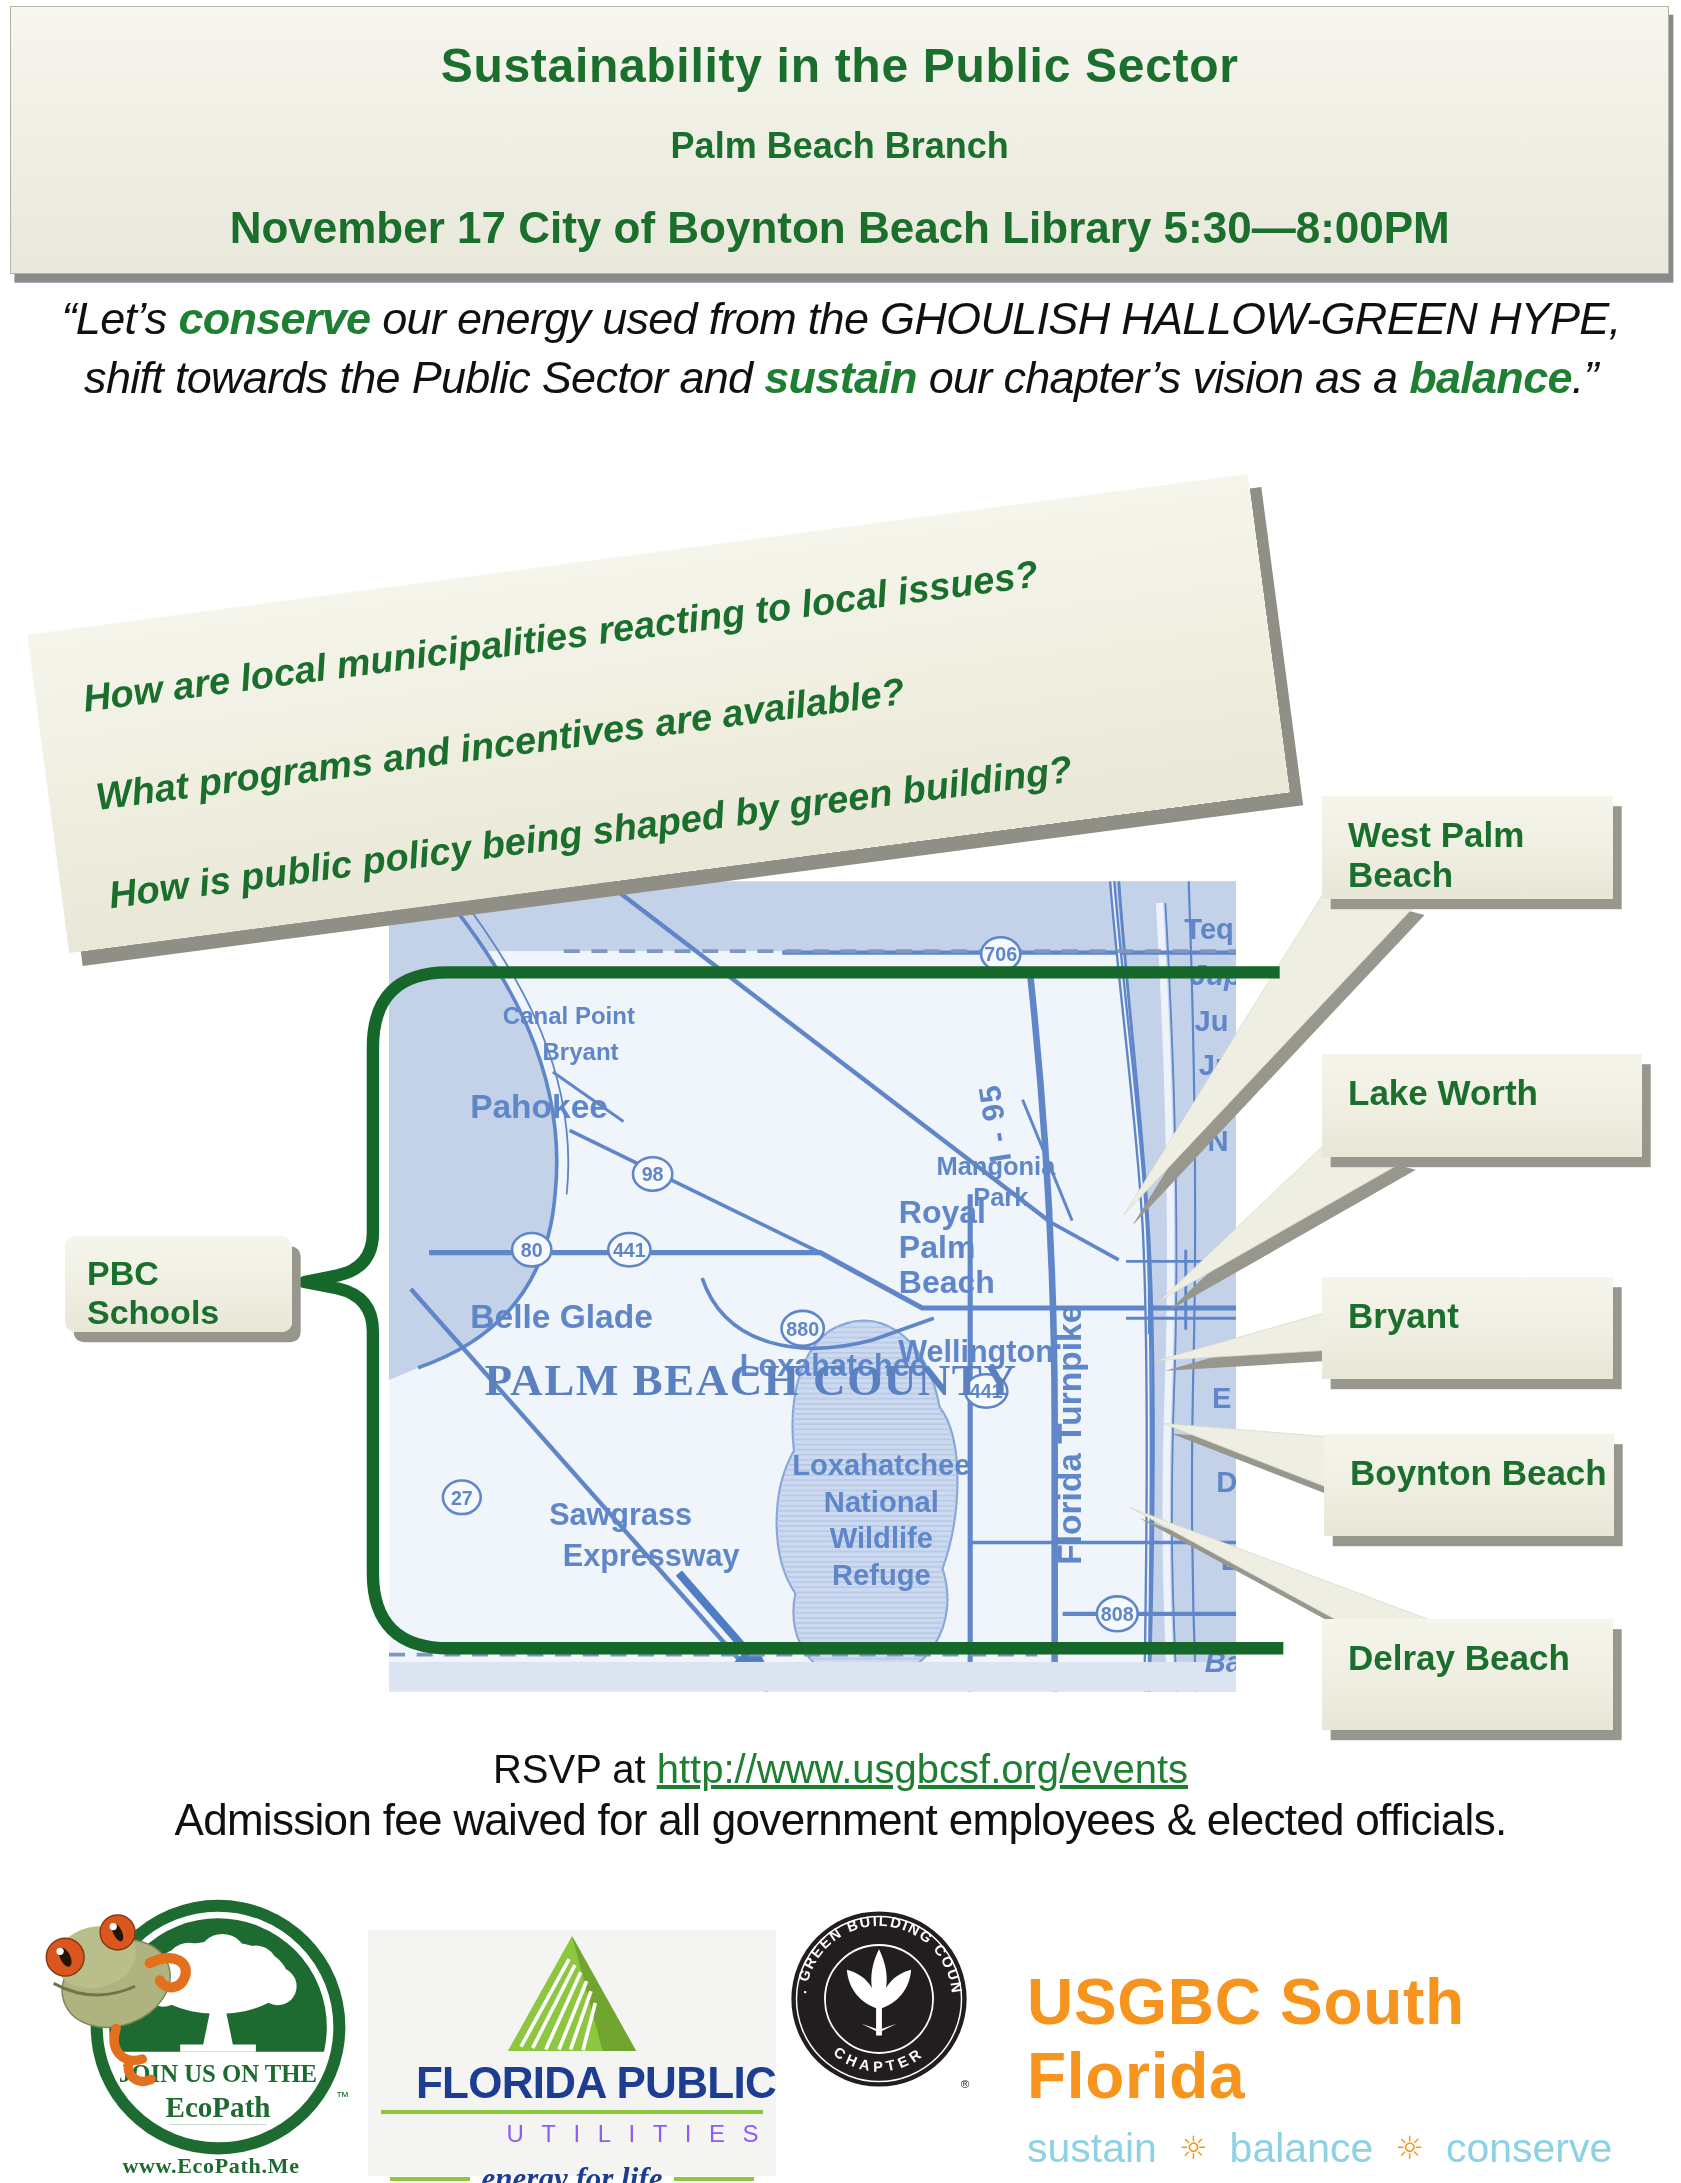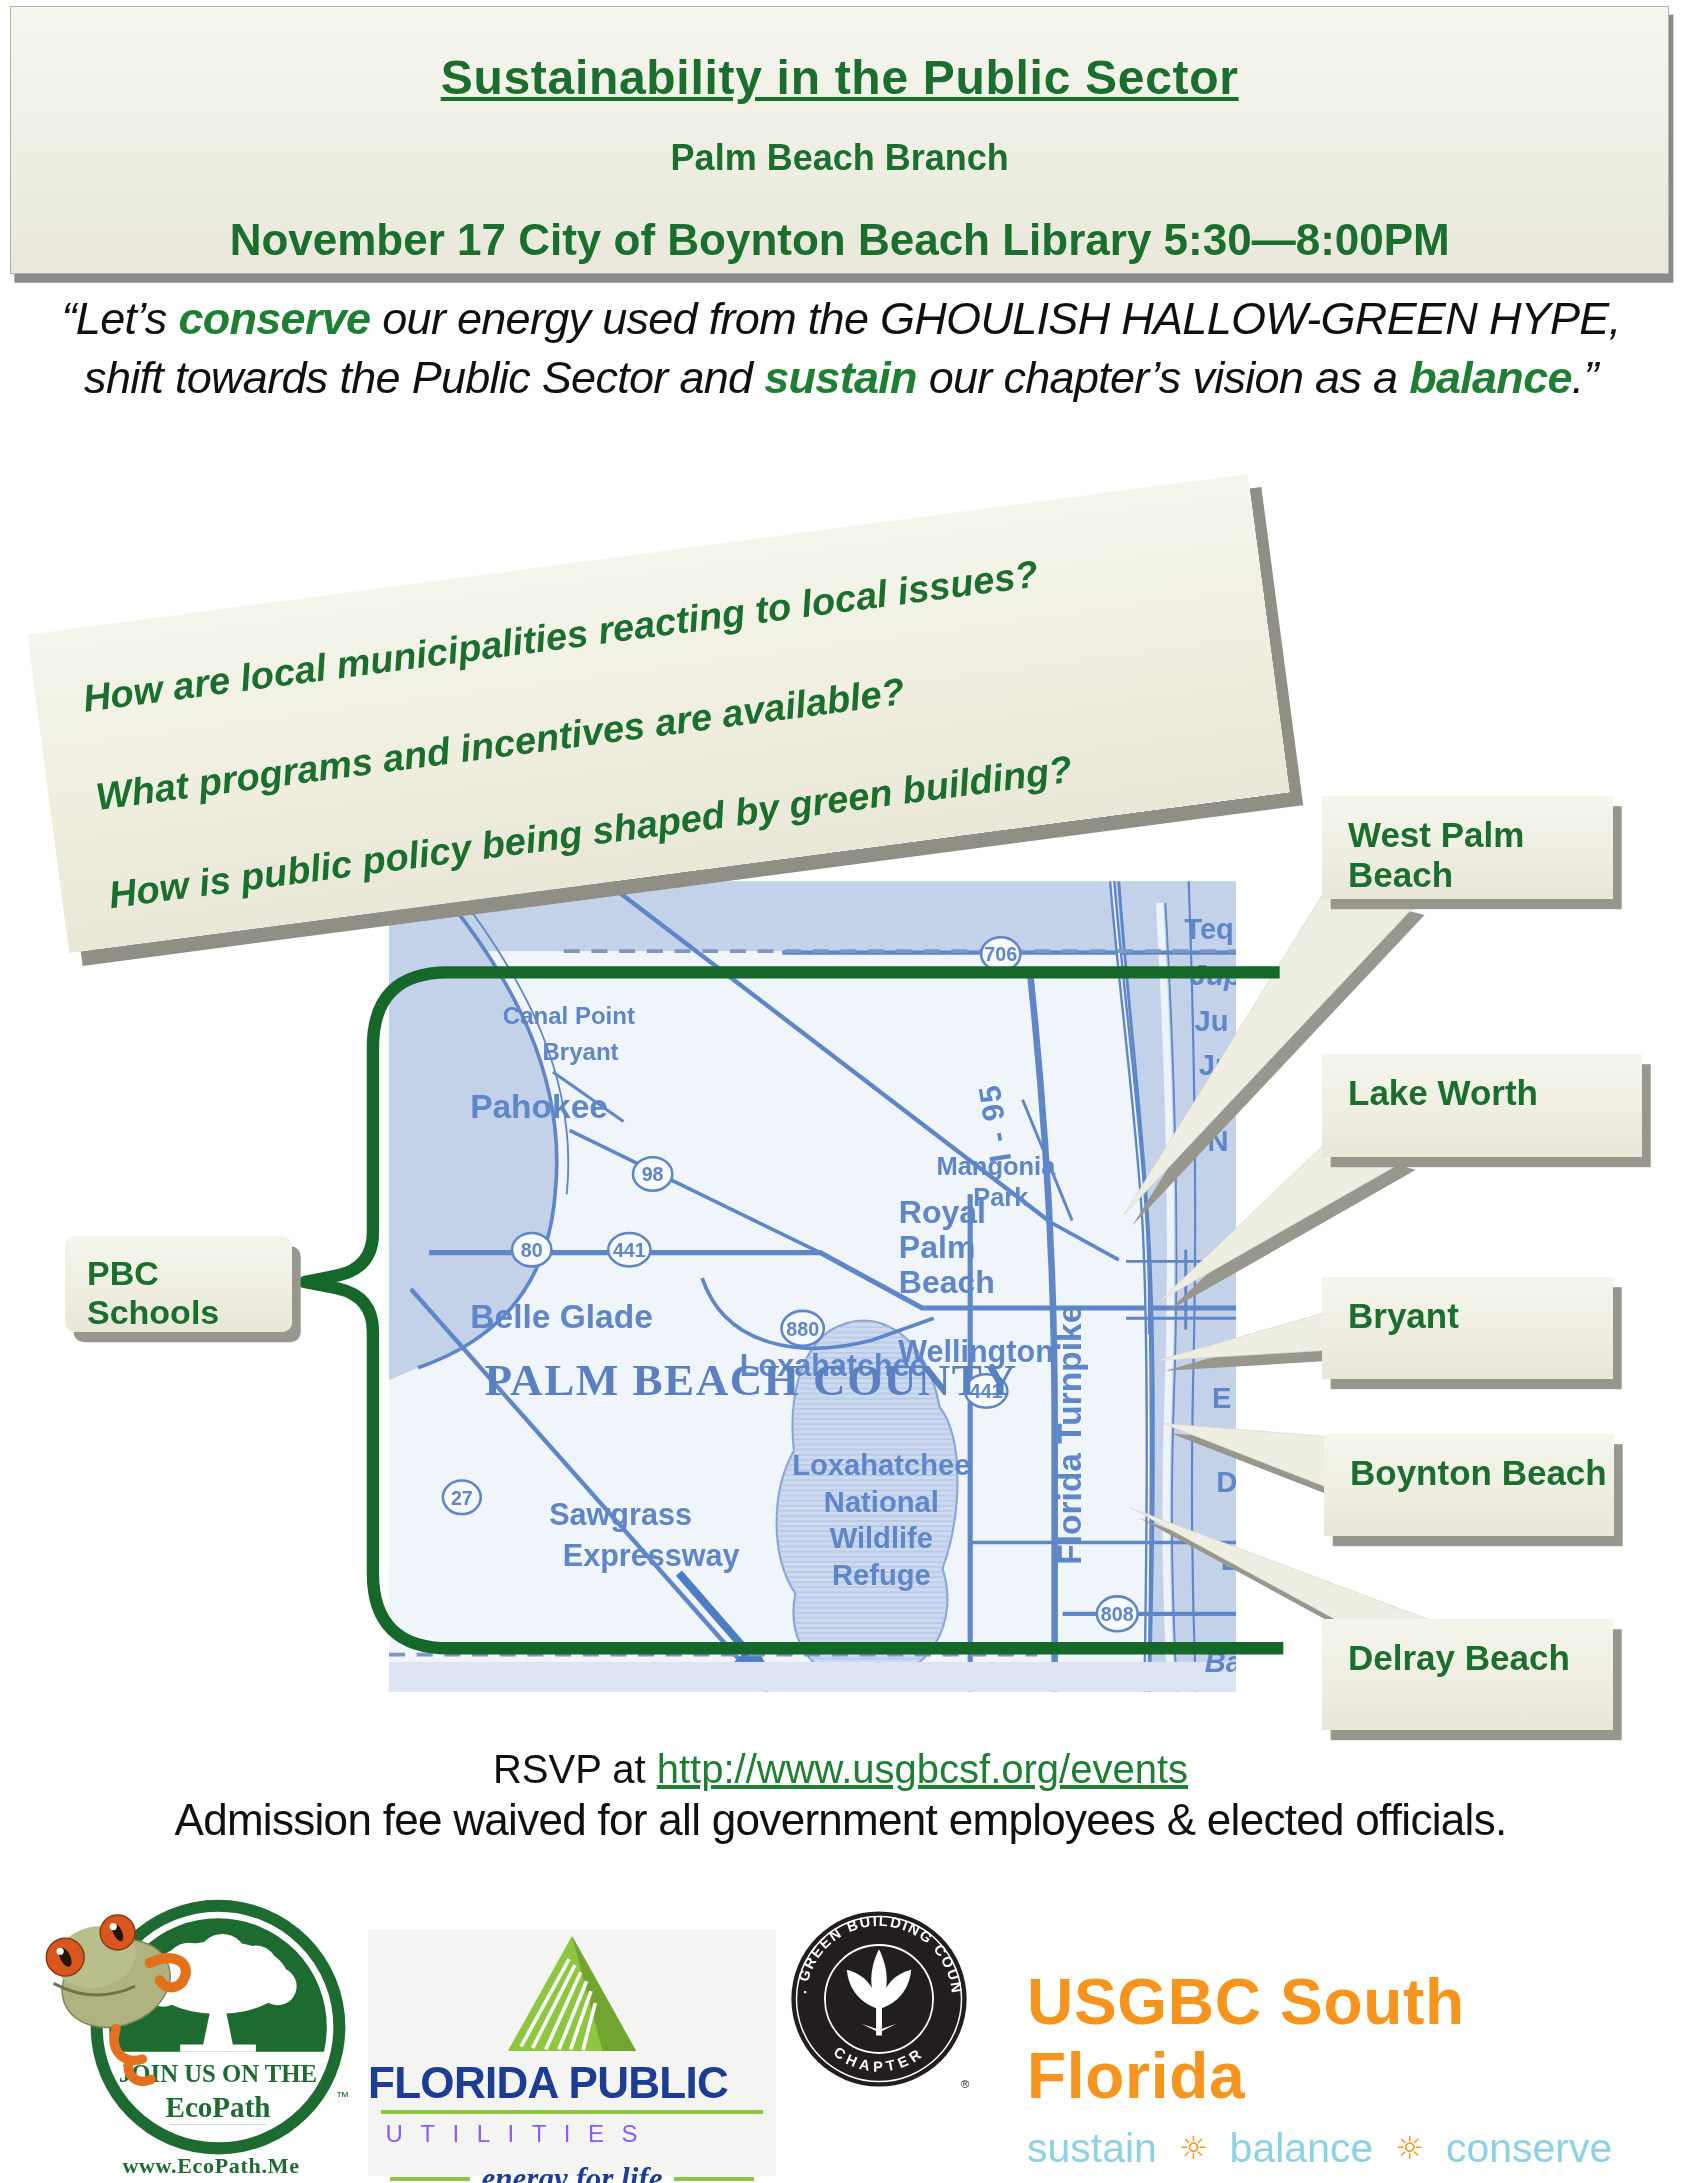--- a/index.html
+++ b/index.html
@@ -11,21 +11,21 @@
   html,body{background:#fff;}
   body{width:1681px;height:2183px;position:relative;overflow:hidden;
        font-family:"Liberation Sans",sans-serif;}
   .abs{position:absolute;}
 
   
   .header-box{left:10.2px;top:5.8px;width:1659px;height:268px;
     background:linear-gradient(180deg,#f7f6ef 0%,#efeee3 55%,#e9e8db 100%);
     border:0.7px solid #b3b2a7; box-shadow:4.4px 8.7px 0 #8a8a8a;
     text-align:center;color:var(--green-text);font-weight:bold;}
-  .header-box .h1{padding-top:43px;font-size:48px;letter-spacing:0.7px;text-decoration:underline;}
+  .header-box .h1{padding-top:31px;font-size:48px;letter-spacing:0.7px;}
   .header-box .h2{margin-top:32px;font-size:36px;}
   .header-box .h3{margin-top:36px;font-size:44px;}
 
   
   .quote{left:25px;top:290px;width:1632px;text-align:center;
     font-size:45px;line-height:1.3;font-style:italic;color:#101010;letter-spacing:-0.7px;}
   .quote .em{color:var(--link-green);font-weight:bold;}
 
   
   .questions{left:43px;top:553px;width:1231px;height:321px;
@@ -53,21 +53,21 @@
 
   
   .rsvp{left:0;top:1747px;width:1681px;text-align:center;font-size:40px;color:#101010;}
   .rsvp a{color:var(--link-green);text-decoration:underline;}
   .admission{left:0;top:1795px;width:1681px;text-align:center;font-size:44px;color:#101010;letter-spacing:-0.7px;}
 
   
   .ecopath-svg{left:7.3px;top:1890px;width:342px;height:293px;}
   .ecopath-url{left:87px;top:2153px;width:248px;text-align:center;
     font-family:"Liberation Serif",serif;font-weight:bold;font-size:22px;color:#1d6b30;letter-spacing:0.7px;}
-  .fpu-card{left:368px;top:1930px;width:408px;height:246px;background:#f4f4f2;text-align:left;}
+  .fpu-card{left:368px;top:1930px;width:408px;height:246px;background:#f4f4f2;text-align:right;}
   .fpu-name{margin-top:1.5px;font-size:44px;font-weight:bold;color:var(--navy);letter-spacing:-0.7px;}
   .fpu-rule{width:382px;height:3.6px;background:var(--fpu-green);margin:2.9px auto 0;}
   .fpu-util{margin-top:5.8px;font-size:24px;color:#8b5cf6;letter-spacing:17.5px;padding-left:17.5px;}
   .fpu-tag{margin-top:13px;display:flex;align-items:center;justify-content:center;gap:11.7px;}
   .fpu-tag .dash{width:80px;height:3.6px;background:var(--fpu-green);}
   .fpu-tag .t{font-family:"Liberation Serif",serif;font-style:italic;font-weight:bold;
     font-size:31px;color:var(--navy);}
   .seal-svg{left:787px;top:1907px;width:184px;height:184px;}
   .usgbcsf{left:1027px;top:1965px;width:648px;}
   .usgbcsf .title{font-size:64px;font-weight:bold;color:var(--orange);letter-spacing:0.7px;}

